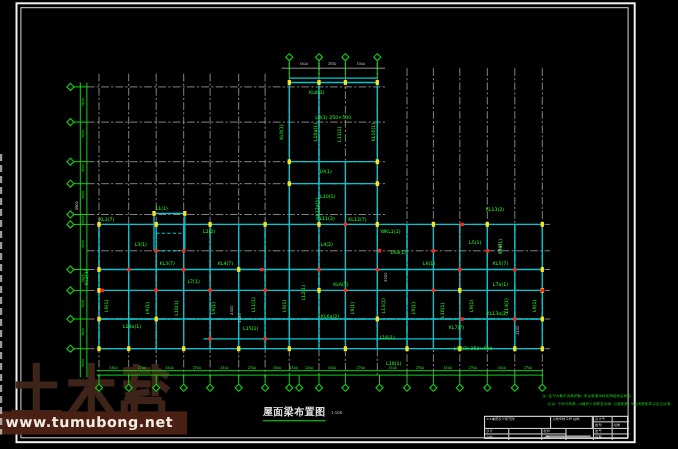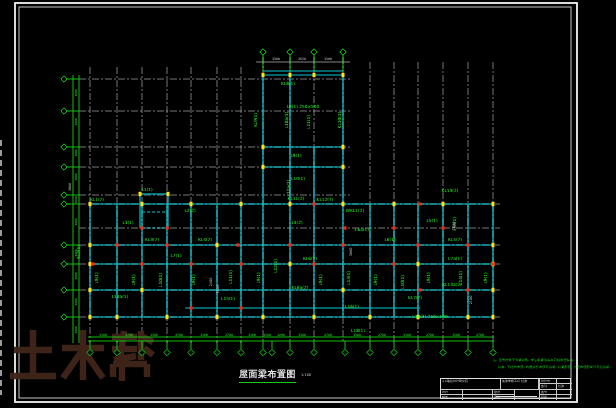--- a/index.html
+++ b/index.html
@@ -375,13 +375,14 @@
     <div class="tb" style="left:98px;top:0;width:18px;height:5.25px;border-left-width:.5px;border-right-width:.5px;border-bottom-width:.5px;">设计号</div>
     <div class="tb" style="left:116px;top:0;width:15px;height:5.25px;border-bottom-width:.5px;"></div>
     <div class="tb" style="left:98px;top:5.25px;width:18px;height:5.25px;border-left-width:.5px;border-right-width:.5px;border-bottom-width:.5px;">图别</div>
     <div class="tb" style="left:116px;top:5.25px;width:15px;height:5.25px;border-bottom-width:.5px;">结施</div>
     <div class="tb" style="left:98px;top:10.5px;width:18px;height:5.25px;border-left-width:.5px;border-right-width:.5px;border-bottom-width:.5px;">图号</div>
     <div class="tb" style="left:116px;top:10.5px;width:15px;height:5.25px;border-bottom-width:.5px;"></div>
     <div class="tb" style="left:98px;top:15.75px;width:18px;height:5.25px;border-left-width:.5px;border-right-width:.5px;">日期</div>
     <div class="tb" style="left:116px;top:15.75px;width:15px;height:5.25px;"></div>
   </div>
 
+  <div class="ov" id="wm-url">www.tumubong.net</div>
 </div>
 
 </body></html>

